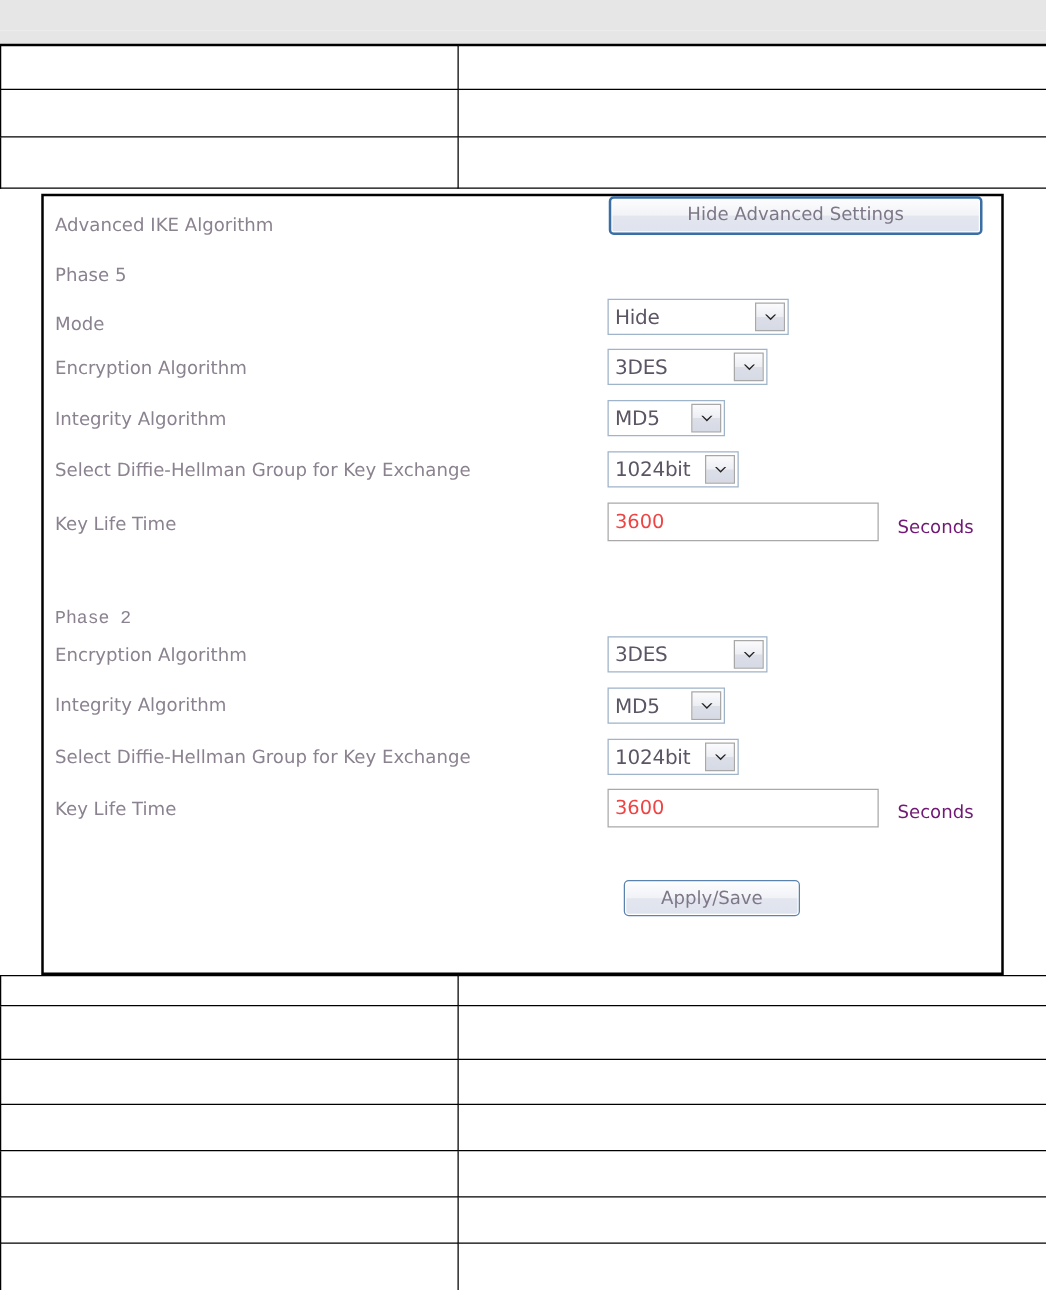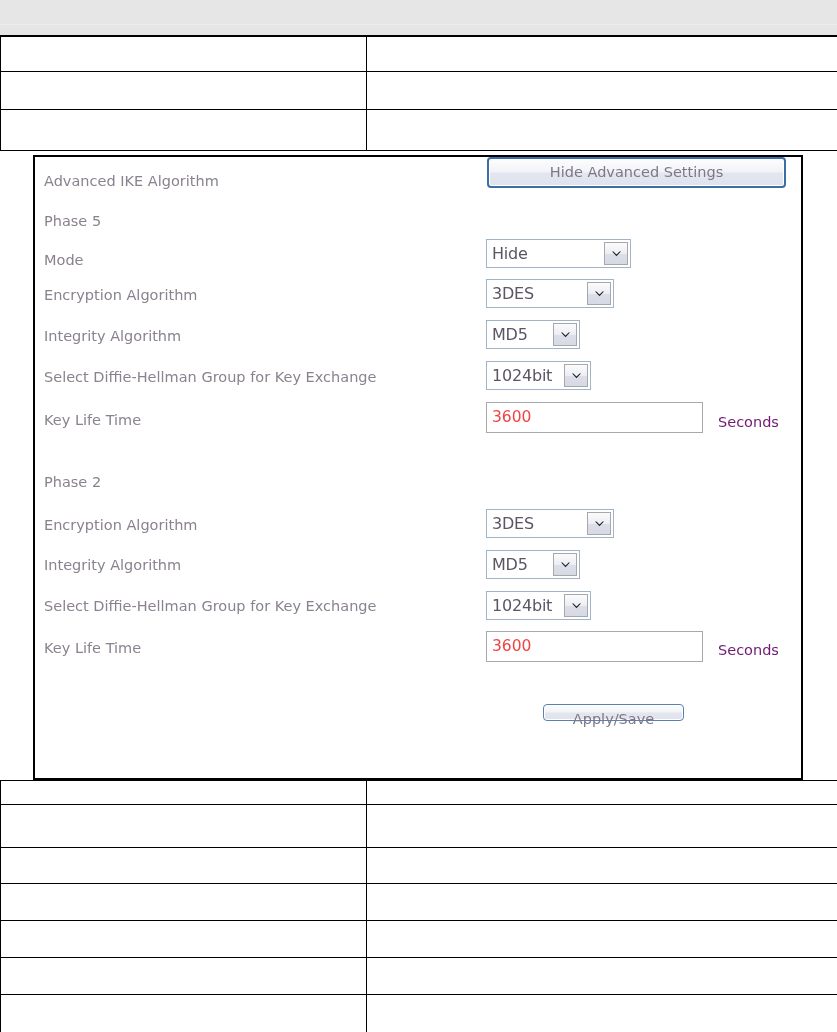--- a/index.html
+++ b/index.html
@@ -123,24 +123,24 @@
     box-shadow: inset 0 0 0 1px #ffffff;
   }
   .btn-hide {
     left: 452px;
     top: 0;
     width: 299px;
     height: 31px;
     line-height: 27px;
   }
   .btn-apply {
-    left: 508px;
+    left: 464px;
     top: 547px;
     width: 141px;
-    height: 17px;
+    height: 29px;
     line-height: 29px;
     border-width: 1.6px;
     border-color: #5a82ad;
   }
 
   
   .sel {
     position: absolute;
     box-sizing: border-box;
     height: 29px;
@@ -309,21 +309,21 @@
         </svg>
     </span>
   </div>
 
   <div class="row" style="top:252px;">
     <div class="label">Key Life Time</div>
   </div>
   <div class="txt" style="left:451px; top:245px; width:217px;">3600</div>
   <div class="unit" style="left:683px; top:254px;">Seconds</div>
 
-  <div class="row" style="top:314px;">
+  <div class="row" style="top:327px;font-family:Liberation Mono, monospace;">
     <div class="label">Phase 2</div>
   </div>
 
   <div class="row" style="top:357px;">
     <div class="label">Encryption Algorithm</div>
   </div>
   <div class="sel" style="left:451px; top:352px; width:128px;">
     <span class="sel-value">3DES</span>
     <span class="sel-arrow">
       <svg width="11" height="8" viewBox="0 0 11 8">

